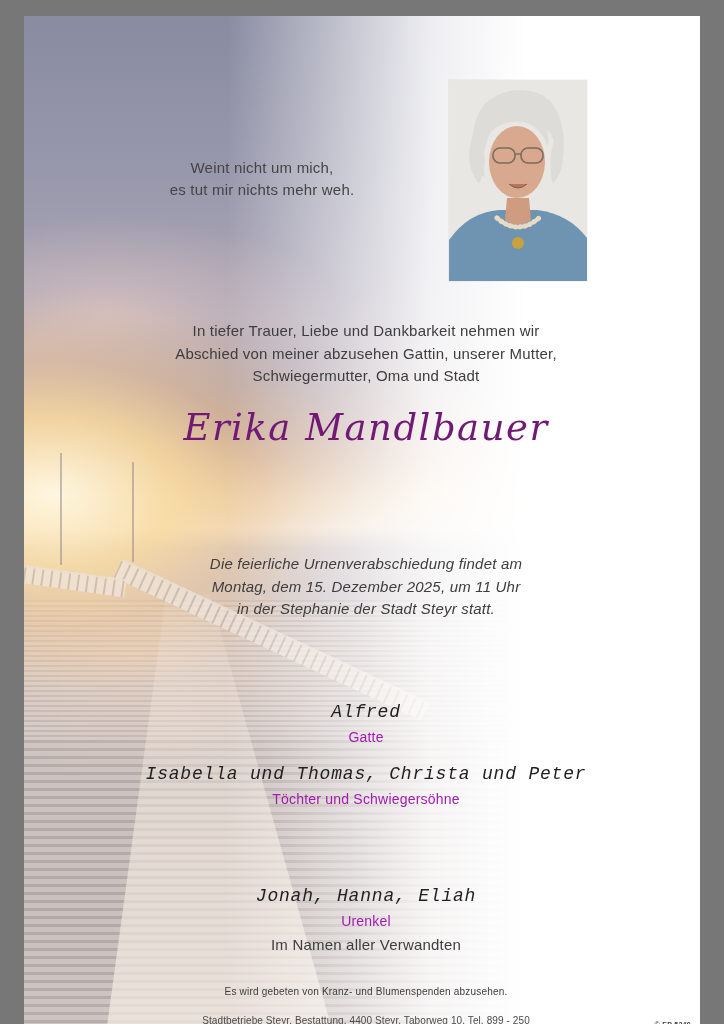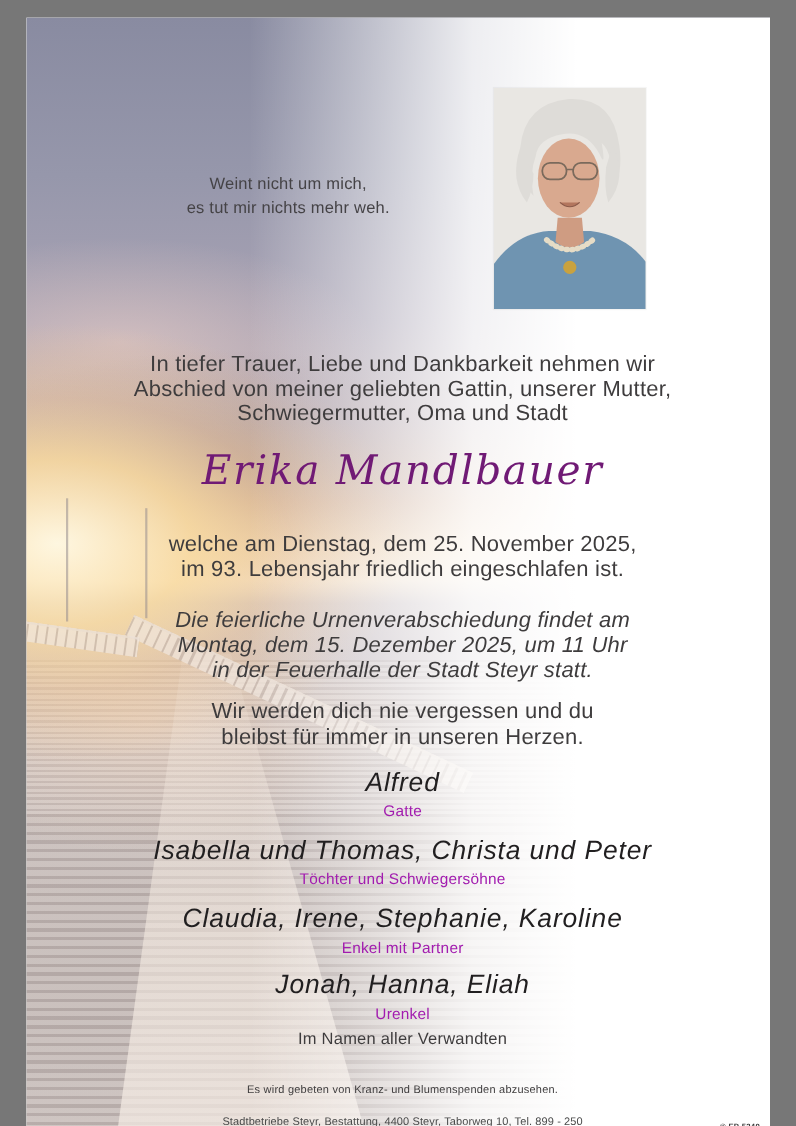--- a/index.html
+++ b/index.html
@@ -63,33 +63,33 @@
     left:88px;top:141px;width:300px;
     text-align:center;font-size:15px;line-height:22px;color:#454346;
     letter-spacing:0.2px;
   }
   .photo{
     left:425px;top:64px;width:138px;height:201px;
     background:#e9e7e3;box-shadow:0 0 0 1px rgba(0,0,0,0.04);
   }
   .photo svg{display:block;}
   .col{left:30px;right:22px;text-align:center;}
-  .body-text{font-size:20px;line-height:22.5px;letter-spacing:0.2px;color:#3e3c3d;}
+  .body-text{font-size:15px;line-height:22.5px;letter-spacing:0.2px;color:#3e3c3d;}
   .intro{top:304px;}
   .name{
     top:390px;
     font-family:"DejaVu Serif", serif;font-style:italic;
     font-size:37px;letter-spacing:1.5px;color:#701a75;
   }
   .death{top:468px;}
   .ceremony{top:537px;font-style:italic;}
   .farewell{top:620px;}
   .script{
-    font-family:Liberation Sans, sans-serif;font-style:italic;
-    font-size:24px;letter-spacing:0.8px;color:#211f20;line-height:28px;
+    font-family:Liberation Mono, monospace;font-style:italic;
+    font-size:18px;letter-spacing:0.8px;color:#211f20;line-height:28px;
   }
   .relation{font-size:14px;line-height:20px;color:#a21caf;margin-top:1px;letter-spacing:0.2px;}
   .m0{top:682px;} .m1{top:744px;} .m2{top:806px;} .m3{top:866px;}
   .closing{top:920px;font-size:15px;letter-spacing:0.2px;}
   .request{top:970px;font-size:10px;letter-spacing:0.2px;}
   .footer{top:999px;font-size:10px;color:#4a4a4a;letter-spacing:0.1px;}
   .print-code{
     top:1005px;right:9px;left:auto;
     font-size:7px;font-weight:bold;color:#3a3a3a;letter-spacing:0.3px;
   }
@@ -127,53 +127,41 @@
         <rect x="72" y="68" width="22" height="15" rx="7" fill="none" stroke="#7a6a5c" stroke-width="1.6"></rect>
         <line x1="66" y1="74" x2="72" y2="74" stroke="#7a6a5c" stroke-width="1.4"></line>
         <path d="M60,104 Q69,112 78,104" fill="#b3765e" stroke="#8a5a4a" stroke-width="1"></path>
         <path d="M48,138 Q69,156 90,138" fill="none" stroke="#e6dcc6" stroke-width="5" stroke-linecap="round" stroke-dasharray="1,4"></path>
         <circle cx="69" cy="163" r="6" fill="#c9a23f"></circle>
       </svg>
     </div>
 
     <div class="abs col body-text intro">
       <div>In tiefer Trauer, Liebe und Dankbarkeit nehmen wir</div>
-      <div>Abschied von meiner geliebten Gattin, unserer Mutter,</div>
+      <div>Abschied von meiner abzusehen Gattin, unserer Mutter,</div>
       <div>Schwiegermutter, Oma und Stadt</div>
     </div>
 
     <div class="abs col name">Erika Mandlbauer</div>
 
-    <div class="abs col body-text death">
-      <div>welche am Dienstag, dem 25. November 2025,</div>
-      <div>im 93. Lebensjahr friedlich eingeschlafen ist.</div>
-    </div>
 
     <div class="abs col body-text ceremony">
       <div>Die feierliche Urnenverabschiedung findet am</div>
       <div>Montag, dem 15. Dezember 2025, um 11 Uhr</div>
-      <div>in der Feuerhalle der Stadt Steyr statt.</div>
+      <div>in der Stephanie der Stadt Steyr statt.</div>
     </div>
 
-    <div class="abs col body-text farewell">
-      <div>Wir werden dich nie vergessen und du</div>
-      <div>bleibst für immer in unseren Herzen.</div>
-    </div>
 
     <div class="abs col m0">
       <div class="script">Alfred</div>
       <div class="relation">Gatte</div>
     </div>
     <div class="abs col m1">
       <div class="script">Isabella und Thomas, Christa und Peter</div>
       <div class="relation">Töchter und Schwiegersöhne</div>
-    </div>
-    <div class="abs col m2">
-      <div class="script">Claudia, Irene, Stephanie, Karoline</div>
-      <div class="relation">Enkel mit Partner</div>
     </div>
     <div class="abs col closing">Im Namen aller Verwandten</div>
 
     <div class="abs col m3">
       <div class="script">Jonah, Hanna, Eliah</div>
       <div class="relation">Urenkel</div>
     </div>
 
     <div class="abs col request">Es wird gebeten von Kranz- und Blumenspenden abzusehen.</div>
 

